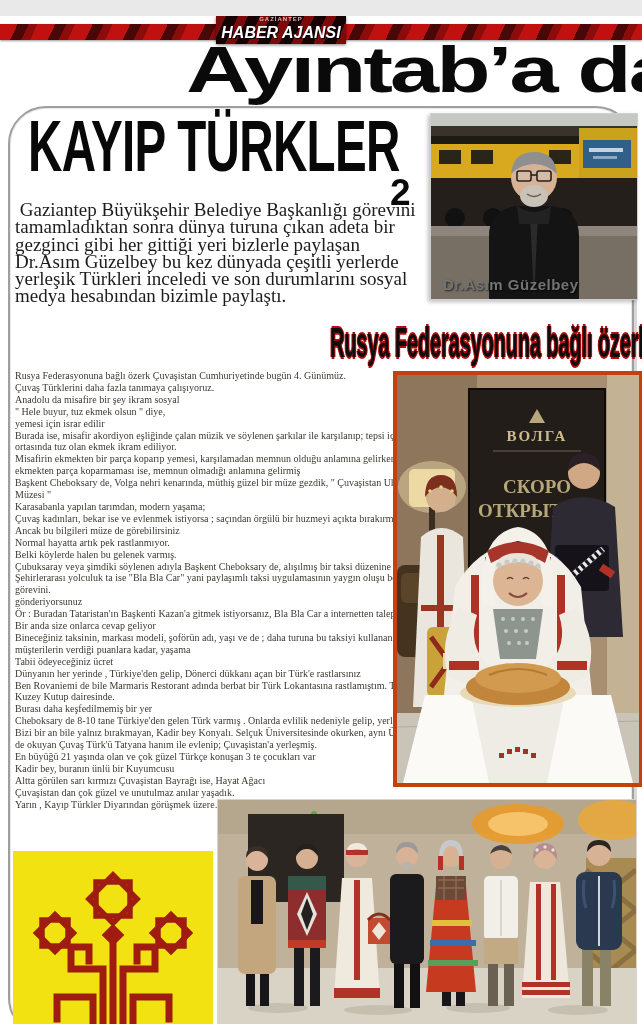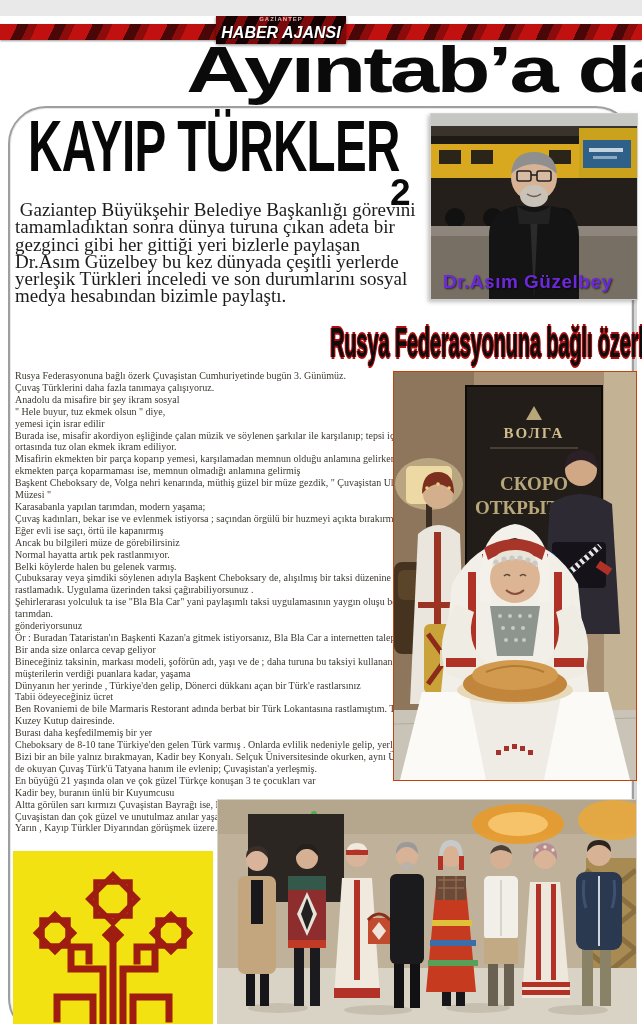--- a/index.html
+++ b/index.html
@@ -48,23 +48,23 @@
   
   .body-text{position:absolute;left:15px;top:354px;width:620px;
      font-family:"Liberation Serif",serif;font-size:10px;color:#3d3931;}
   .body-line{height:11.92px;line-height:11.92px;white-space:nowrap;overflow:visible;}
 
   
   .photo{position:absolute;overflow:hidden;}
   .photo svg{display:block;}
   .dr-photo{left:430px;top:97px;width:206px;height:185px;border:1px solid #cfcfcf;
      box-shadow:-2px 2px 4px rgba(0,0,0,.25);}
-  .dr-caption{position:absolute;left:12px;bottom:6px;font-size:19px;font-weight:bold;
-     color:#6d28d9;text-shadow:1px 1px 2px rgba(0,0,0,.7);letter-spacing:.5px;}
-  .right-photo{left:393px;top:355px;width:242px;height:408px;border:1px solid #c2410c;}
+  .dr-caption{position:absolute;left:12px;bottom:6px;font-size:15px;font-weight:bold;
+     color:#737373;text-shadow:1px 1px 2px rgba(0,0,0,.7);letter-spacing:.5px;}
+  .right-photo{left:393px;top:355px;width:242px;height:408px;border:4px solid #c2410c;}
   .bottom-photo{left:217px;top:783px;width:418px;height:234px;border:1px solid #d8d4cc;}
   .flag{left:13px;top:835px;width:200px;height:200px;}
 
   .z3{z-index:3;}
 </style>
 </head>
 <body>
 
 <div class="page">
 
@@ -85,48 +85,46 @@
   </div>
   <div class="part-no">2</div>
 
   <div class="intro"> Gaziantep Büyükşehir Belediye Başkanlığı görevini tamamladıktan sonra dünya turuna çıkan adeta bir gezginci gibi her gittiği yeri bizlerle paylaşan Dr.Asım Güzelbey bu kez dünyada çeşitli yerlerde yerleşik Türkleri inceledi ve son durumlarını sosyal medya hesabından bizimle paylaştı.</div>
 
   <div class="subhead">
     <span>Rusya Federasyonuna bağlı özerk Çuvaşistan Cumhuriyetinde</span>
   </div>
 
   <div class="body-text">
-      <div class="body-line">Rusya Federasyonuna bağlı özerk Çuvaşistan Cumhuriyetinde bugün 3. Günümüz.</div>
+      <div class="body-line">Rusya Federasyonuna bağlı özerk Çuvaşistan Cumhuriyetinde bugün 4. Günümüz.</div>
       <div class="body-line">Çuvaş Türklerini daha fazla tanımaya çalışıyoruz.</div>
       <div class="body-line">Anadolu da misafire bir şey ikram sosyal</div>
       <div class="body-line">" Hele buyur, tuz ekmek olsun " diye,</div>
       <div class="body-line">yemesi için israr edilir</div>
       <div class="body-line">Burada ise, misafir akordiyon eşliğinde çalan müzik ve söylenen şarkılar ile karşılanıp; tepsi içinde</div>
       <div class="body-line">ortasında tuz olan ekmek ikram ediliyor.</div>
       <div class="body-line">Misafirin ekmekten bir parça koparıp yemesi, karşılamadan memnun olduğu anlamına gelirken;</div>
       <div class="body-line">ekmekten parça koparmaması ise, memnun olmadığı anlamına gelirmiş</div>
       <div class="body-line">Başkent Cheboksary de, Volga nehri kenarında, müthiş güzel bir müze gezdik, " Çuvaşistan Ulusal</div>
       <div class="body-line">Müzesi "</div>
       <div class="body-line">Karasabanla yapılan tarımdan, modern yaşama;</div>
       <div class="body-line">Çuvaş kadınları, bekar ise ve evlenmek istiyorsa ; saçından örgülü bir huzmeyi açıkta bırakırmış</div>
-      <div class="body-line">Eğer evli ise saçı, örtü ile kapanırmış</div>
       <div class="body-line">Ancak bu bilgileri müze de görebilirsiniz</div>
       <div class="body-line">Normal hayatta artık pek rastlanmıyor.</div>
       <div class="body-line">Belki köylerde halen bu gelenek varmış.</div>
       <div class="body-line">Çubuksaray veya şimdiki söylenen adıyla Başkent Cheboksary de, alışılmış bir taksi düzenine de</div>
-      <div class="body-line">rastlamadık. Uygulama üzerinden taksi çağırabiliyorsunuz .</div>
       <div class="body-line">Şehirlerarası yolculuk ta ise  "Bla Bla Car" yani paylaşımlı taksi uygulamasının yaygın oluşu beni çok</div>
-      <div class="body-line">tarımdan.</div>
+      <div class="body-line">görevini.</div>
       <div class="body-line">gönderiyorsunuz</div>
       <div class="body-line">Ör : Buradan Tataristan'ın Başkenti Kazan'a gitmek istiyorsanız, Bla Bla Car a internetten talep</div>
       <div class="body-line">Bir anda size onlarca cevap geliyor</div>
       <div class="body-line">Bineceğiniz taksinin, markası modeli, şoförün adı, yaşı ve de ; daha turuna bu taksiyi kullanan</div>
       <div class="body-line">müşterilerin verdiği puanlara kadar, yaşama</div>
+      <div class="body-line">Tabii ödeyeceğiniz ücret</div>
       <div class="body-line">Dünyanın her yerinde , Türkiye'den gelip, Dönerci dükkanı açan bir Türk'e rastlarsınız</div>
-      <div class="body-line">Tabii ödeyeceğiniz ücret</div>
       <div class="body-line">Ben Rovaniemi de bile Marmaris Restorant adında berbat bir Türk Lokantasına rastlamıştım. Taa</div>
       <div class="body-line">Kuzey Kutup dairesinde.</div>
       <div class="body-line">Burası daha keşfedilmemiş bir yer</div>
       <div class="body-line">Cheboksary de 8-10 tane Türkiye'den gelen Türk varmış . Onlarda evlilik nedeniyle gelip, yerleşmişler.</div>
       <div class="body-line">Bizi bir an bile yalnız bırakmayan, Kadir bey Konyalı. Selçuk Üniversitesinde okurken, aynı Üniversite</div>
       <div class="body-line">de okuyan Çuvaş Türk'ü Tatyana hanım ile evlenip; Çuvaşistan'a yerleşmiş.</div>
       <div class="body-line">En büyüğü 21 yaşında olan ve çok güzel Türkçe konuşan 3 te çocukları var</div>
       <div class="body-line">Kadir bey, buranın ünlü bir Kuyumcusu</div>
       <div class="body-line">Altta görülen sarı kırmızı Çuvaşistan Bayrağı ise, Hayat Ağacı</div>
       <div class="body-line">Çuvaşistan dan çok güzel ve unutulmaz anılar yaşadık.</div>

